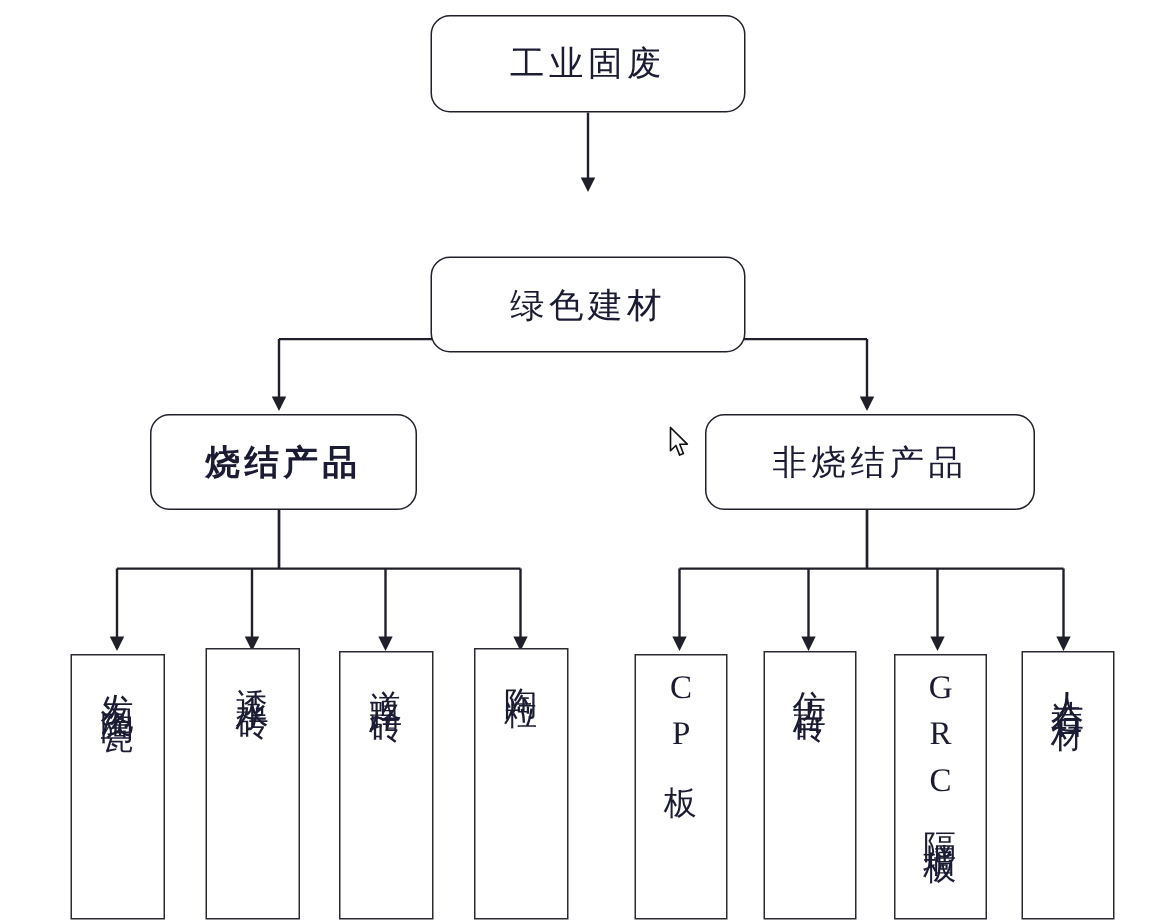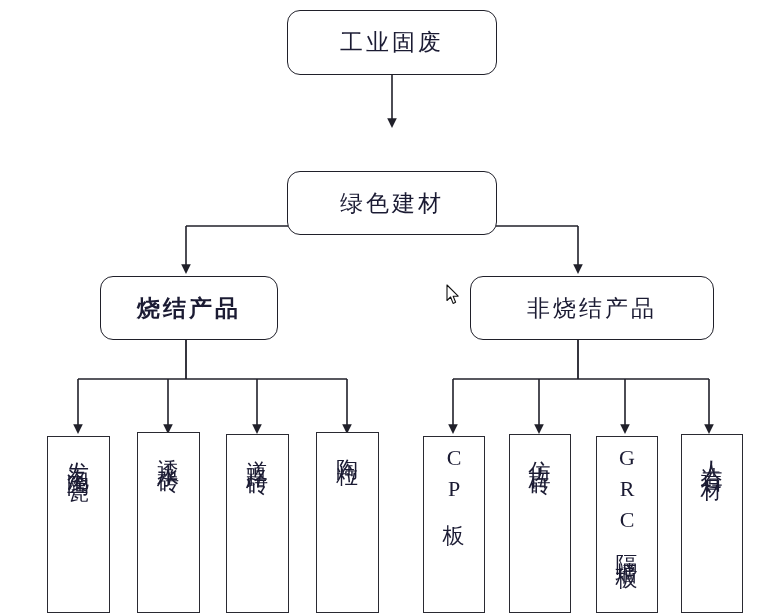--- a/index.html
+++ b/index.html
@@ -107,21 +107,21 @@
   </div>
 
   <div class="node rounded" style="left:287px; top:126px; width:210px; height:64px;margin-top:45px;">
     <span class="node-label">绿色建材</span>
   </div>
 
   <div class="node rounded" style="left:100px; top:276px; width:178px; height:64px;font-weight:bold;">
     <span class="node-label">烧结产品</span>
   </div>
 
-  <div class="node rounded" style="left:470px; top:276px; width:244px; height:64px;">
+  <div class="node rounded" style="left:470px; top:276px; width:220px; height:64px;">
     <span class="node-label">非烧结产品</span>
   </div>
 
   <div class="node leaf" style="left:47px; top:436px; width:63px; height:177px;">
     <span class="leaf-label">发泡陶瓷</span>
   </div>
   <div class="node leaf" style="left:137px; top:432px; width:63px; height:181px;">
     <span class="leaf-label">透水砖</span>
   </div>
   <div class="node leaf" style="left:226px; top:434px; width:63px; height:179px;">

